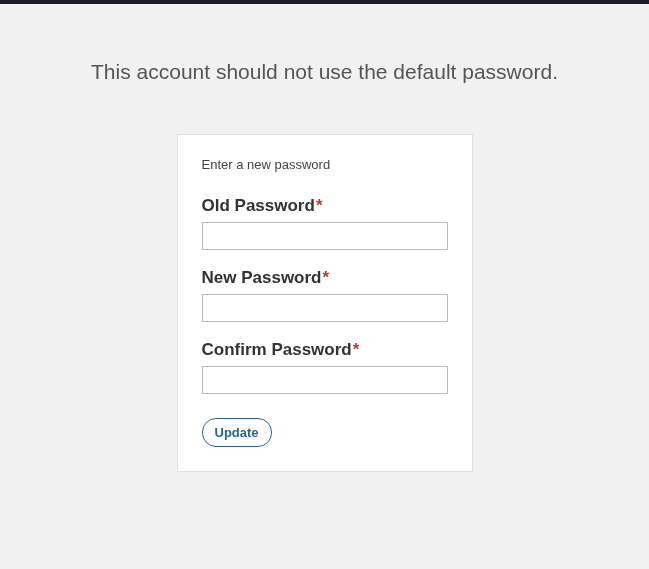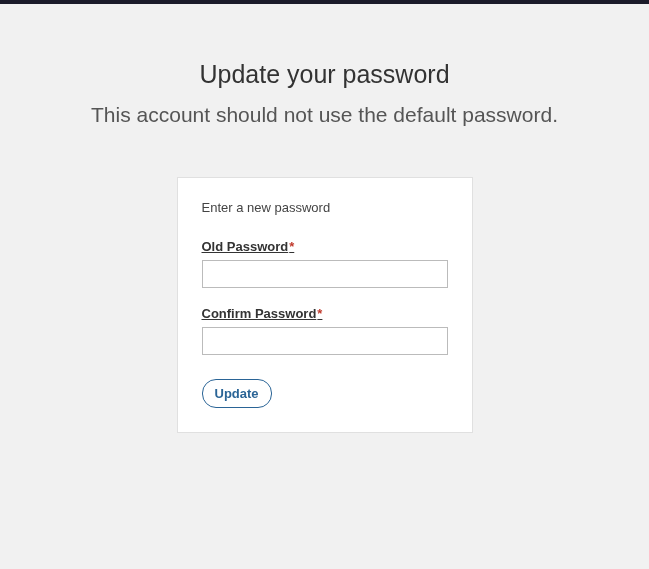--- a/index.html
+++ b/index.html
@@ -48,25 +48,24 @@
       font-size: 13px;
       color: #444;
       font-weight: 400;
       margin-bottom: 24px;
     }
     .form-group {
       margin-bottom: 18px;
     }
     .form-label {
       display: block;
-      font-size: 13px;
+      font-size: 17px;
       font-weight: bold;
       color: #333;
       margin-bottom: 6px;
-      text-decoration: underline;
     }
     .required-asterisk {
       color: #c0392b;
       margin-left: 1px;
     }
     .form-input {
       width: 100%;
       height: 28px;
       border: 1px solid #bbb;
       padding: 4px 6px;
@@ -84,33 +83,38 @@
       cursor: pointer;
       margin-top: 6px;
     }
   </style>
 </head>
 <body>
 
 <div class="top-bar"></div>
 
 <div class="container">
-  <h1 class="page-title">Update your password</h1>
   <p class="page-subtitle">This account should not use the default password.</p>
 
   <div class="card">
     <div class="card-heading">Enter a new password</div>
 
     <div class="form-group">
       <label class="form-label">
         <span>Old Password</span><span class="required-asterisk">*</span>
       </label>
       <input type="password" class="form-input" value="" style="">
     </div>
 
+    <div class="form-group">
+      <label class="form-label">
+        <span>New Password</span><span class="required-asterisk">*</span>
+      </label>
+      <input type="password" class="form-input" value="" style="">
+    </div>
 
     <div class="form-group">
       <label class="form-label">
         <span>Confirm Password</span><span class="required-asterisk">*</span>
       </label>
       <input type="password" class="form-input" value="" style="">
     </div>
 
     <button class="update-button">Update</button>
   </div>

